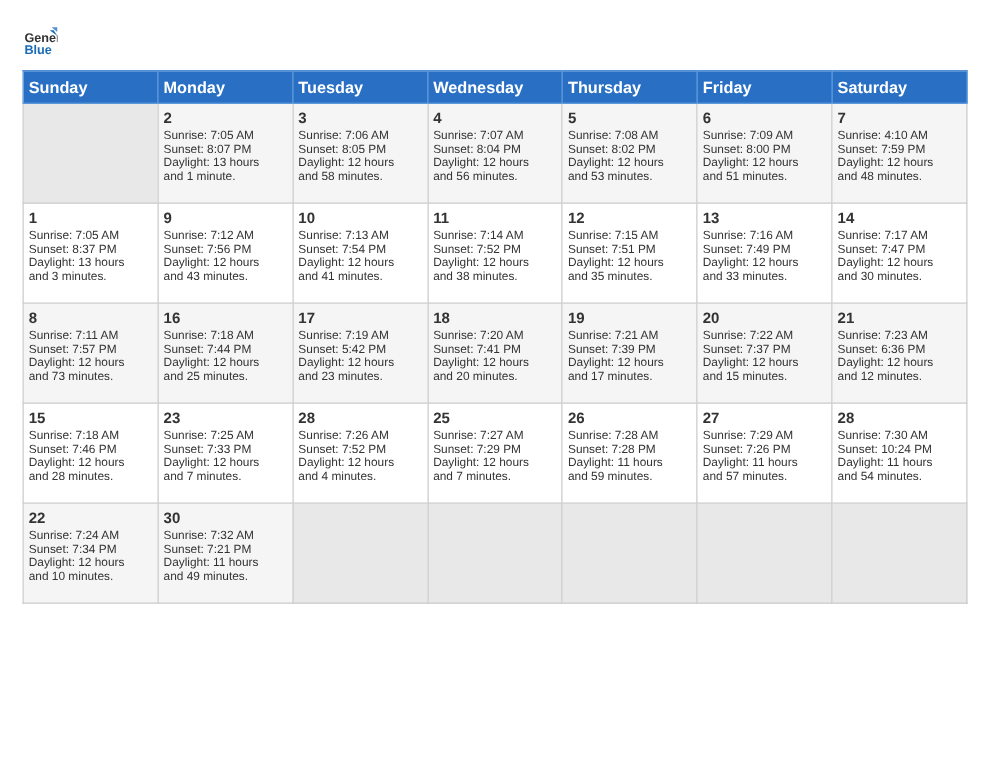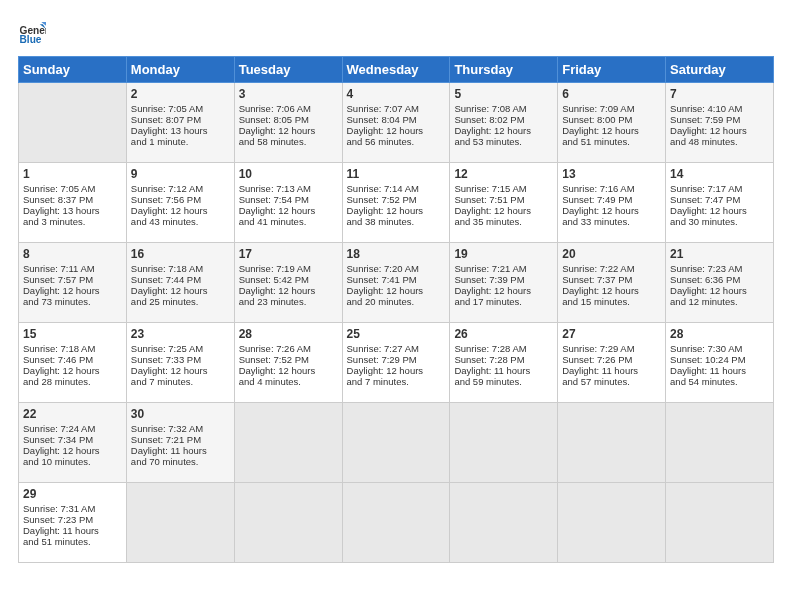--- a/index.html
+++ b/index.html
@@ -323,37 +323,22 @@
             <div>Sunrise: 7:24 AM</div>
             <div>Sunset: 7:34 PM</div>
             <div>Daylight: 12 hours</div>
             <div>and 10 minutes.</div>
           </td>
           <td>
             <span class="day-num">30</span>
             <div>Sunrise: 7:32 AM</div>
             <div>Sunset: 7:21 PM</div>
             <div>Daylight: 11 hours</div>
-            <div>and 70 minutes.</div>
-          </td>
-          <td class="empty-cell"></td>
-          <td class="empty-cell"></td>
-          <td class="empty-cell"></td>
-          <td class="empty-cell"></td>
-          <td class="empty-cell"></td>
-        </tr>
-        <tr>
-          <td>
-            <span class="day-num">29</span>
-            <div>Sunrise: 7:31 AM</div>
-            <div>Sunset: 7:23 PM</div>
-            <div>Daylight: 11 hours</div>
-            <div>and 51 minutes.</div>
-          </td>
-          <td class="empty-cell"></td>
+            <div>and 49 minutes.</div>
+          </td>
           <td class="empty-cell"></td>
           <td class="empty-cell"></td>
           <td class="empty-cell"></td>
           <td class="empty-cell"></td>
           <td class="empty-cell"></td>
         </tr>
       </tbody>
   </table>
 </div>
 

